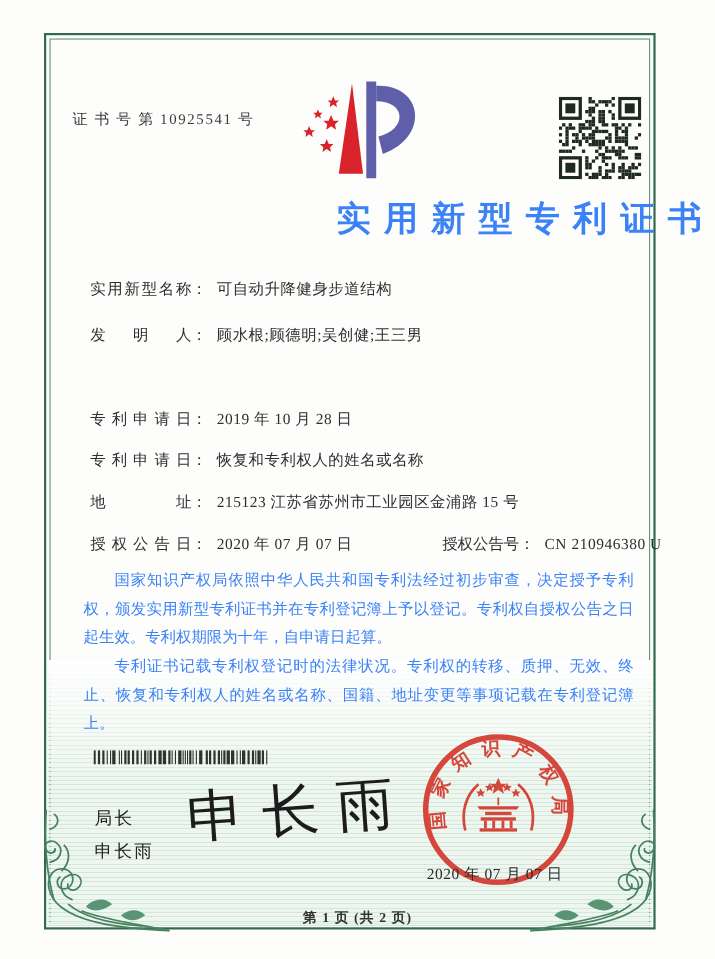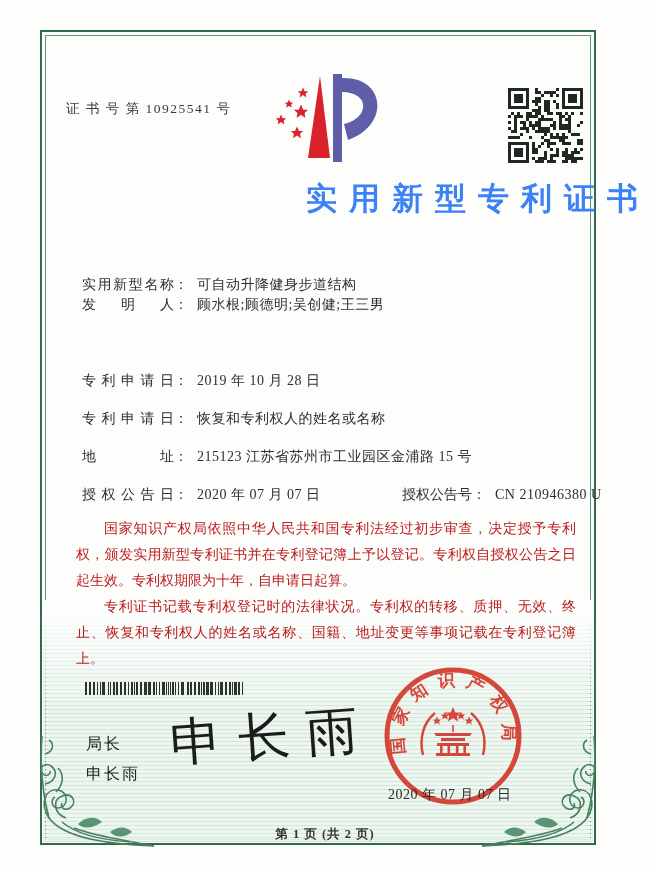--- a/index.html
+++ b/index.html
@@ -20,21 +20,21 @@
   .logo{position:absolute;left:256px;top:72px;width:138px;height:96px;}
   .qr{position:absolute;left:508px;top:88px;width:75px;height:75px;}
   .title{position:absolute;left:0;right:0;top:178px;text-align:right;
          font-size:31px;font-weight:bold;letter-spacing:12px;color:#3b82f6;}
   .frow{position:absolute;left:82px;font-size:14px;white-space:nowrap;}
   .flabel{display:inline-block;width:92px;text-align:justify;text-align-last:justify;vertical-align:bottom;}
   .colon{display:inline-block;}
   .fval{margin-left:9px;letter-spacing:.5px;}
   .grant2{position:absolute;left:320px;top:0;}
   .paras{position:absolute;left:76px;top:516px;width:500px;}
-  .paras p{margin:0;font-size:14px;line-height:26px;text-align:justify;text-indent:2em;color:#b91c1c;}
+  .paras p{margin:0;font-size:14px;line-height:26px;text-align:justify;text-indent:2em;color:#3b82f6;}
   .barcode{position:absolute;left:85px;top:682px;width:160px;height:13px;}
   .director{position:absolute;left:86px;top:734px;font-size:16px;letter-spacing:2px;color:#222;}
   .director div{margin-bottom:9px;}
   .autograph{position:absolute;left:170px;top:702px;font-size:52px;letter-spacing:16px;
              color:#1c1c1c;transform:rotate(-4deg);font-weight:500;}
   .seal{position:absolute;left:378px;top:661px;width:150px;height:150px;opacity:.92;}
   .seal-date{position:absolute;left:388px;top:786px;width:150px;font-size:14px;letter-spacing:.5px;color:#2b2b2b;}
   .footer{position:absolute;left:0;right:0;top:826px;text-align:center;font-size:12.5px;
           letter-spacing:1px;color:#333;font-weight:bold;}
 </style>
@@ -298,21 +298,21 @@
       <rect x="42" y="72" width="3" height="3" fill="#1e2a21"></rect>
       <rect x="45" y="72" width="3" height="3" fill="#1e2a21"></rect>
       <rect x="54" y="72" width="3" height="3" fill="#1e2a21"></rect>
       <rect x="57" y="72" width="3" height="3" fill="#1e2a21"></rect>
       <rect x="63" y="72" width="3" height="3" fill="#1e2a21"></rect>
       <rect x="66" y="72" width="3" height="3" fill="#1e2a21"></rect>
     </svg>
 
   <div class="title">实用新型专利证书</div>
 
-  <div class="frow" style="top:276px">
+  <div class="frow" style="top:254px">
     <span class="flabel">实用新型名称</span><span class="colon">：</span><span class="fval">可自动升降健身步道结构</span>
   </div>
   <div class="frow" style="top:296px">
     <span class="flabel">发明人</span><span class="colon">：</span><span class="fval">顾水根;顾德明;吴创健;王三男</span>
   </div>
   <div class="frow" style="top:372px">
     <span class="flabel">专利申请日</span><span class="colon">：</span><span class="fval">2019 年 10 月 28 日</span>
   </div>
   <div class="frow" style="top:410px">
     <span class="flabel">专利申请日</span><span class="colon">：</span><span class="fval">恢复和专利权人的姓名或名称</span>

